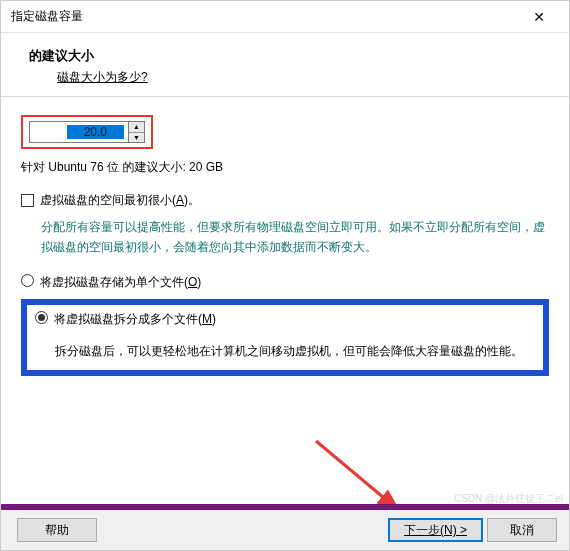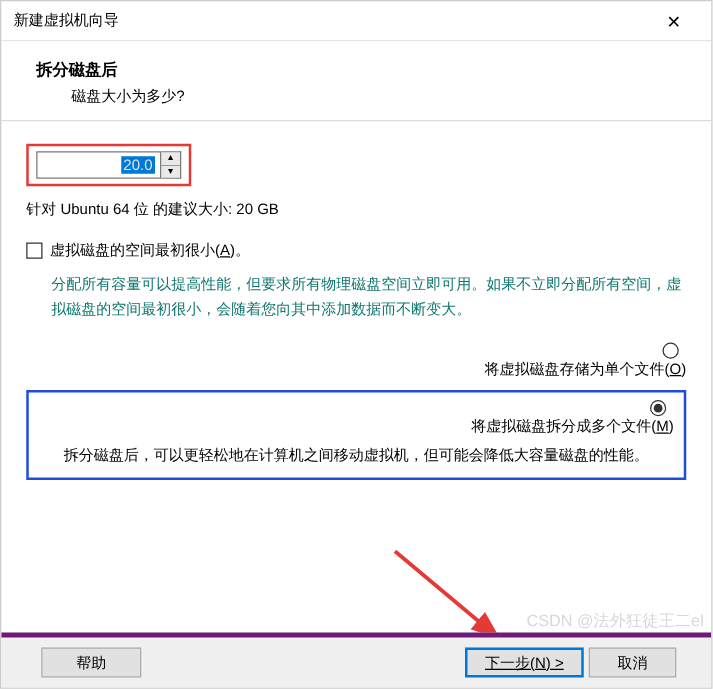--- a/index.html
+++ b/index.html
@@ -21,21 +21,21 @@
     border-bottom: 1px solid #e5e5e5;
     justify-content: space-between;
   }
   .close-icon {
     width: 40px; height: 32px;
     display: flex; align-items: center; justify-content: center;
     font-size: 14px;
   }
   .header { padding: 14px 20px 10px 28px; border-bottom: 1px solid #dcdcdc; }
   .header-title { font-weight: bold; font-size: 13px; }
-  .header-sub { margin-left: 28px; margin-top: 4px; font-size: 12px; }
+  .header-sub { margin-left: 28px; margin-top: 4px; font-size: 12px; text-decoration: underline; }
   .content { padding: 18px 20px 0 20px; }
   .row { display: flex; align-items: center; margin-bottom: 10px; }
   .label-max { margin-right: 10px; }
   .spin-wrap {
     border: 2px solid #e53935;
     padding: 4px 6px;
     display: inline-flex;
     align-items: center;
   }
   .spin-input-box {
@@ -60,97 +60,97 @@
   }
   .spin-btn:last-child { border-bottom: none; }
   .recommend { margin: 4px 0 16px 0; }
   .chk-row { display: flex; align-items: flex-start; margin-bottom: 8px; }
   .chk {
     width: 13px; height: 13px; border: 1px solid #333;
     margin-right: 6px; margin-top: 2px;
     flex: 0 0 auto;
   }
   .opt-desc { margin: 6px 0 16px 20px; line-height: 1.7; color: #0f766e; }
-  .radio-row { display: flex; align-items: flex-end; margin-bottom: 8px; flex-direction: column; }
+  .radio-row { display: flex; align-items: flex-start; margin-bottom: 8px; }
   .radio {
     width: 13px; height: 13px; border: 1px solid #333; border-radius: 50%;
     margin-right: 6px; position: relative; flex: 0 0 auto;
   }
   .radio.checked::after {
     content: ''; width: 7px; height: 7px; background: #333;
     border-radius: 50%; position: absolute; top: 2px; left: 2px;
   }
   .split-box {
-    border: 2px solid #1d4ed8;
+    border: 6px solid #1d4ed8;
     padding: 6px 8px 8px 8px;
     margin-bottom: 10px;
   }
-  .split-desc { margin: 4px 0 0 20px; line-height: 1.7; }
+  .split-desc { margin: 14px 0 0 20px; line-height: 1.7; font-family: Liberation Mono, monospace; }
   .footer {
     position: absolute; bottom: 0; left: 0; right: 0;
-    border-top: 4px solid #701a75;
-    padding: 8px 28px;
+    border-top: 6px solid #701a75;
+    padding: 8px 12px;
     display: flex; align-items: flex-end;
     background: #f0f0f0;
   }
   .btn {
     height: 24px;
     border: 1px solid #adadad;
     background: #e1e1e1;
     padding: 0 14px;
     font-size: 12px;
     font-family: inherit;
     display: inline-flex; align-items: center; justify-content: center;
     margin-left: 4px;
     min-width: 88px;
   }
   .btn-help { min-width: 80px; }
   .btn-next { border: 2px solid #0078d7; text-decoration: underline; }
   .footer-spacer { flex: 1; }
   .watermark {
     position: absolute;
     right: 6px; bottom: 44px;
-    color: #d8d8d8; font-size: 13px;
+    color: #d8d8d8; font-size: 10px;
     pointer-events: none;
   }
   .arrow {
     position: absolute;
     pointer-events: none;
   }
   .arrow svg { display: block; }
   .u { text-decoration: underline; }
 </style>
 </head>
 <body>
 
 <div class="titlebar">
-  <span>新建虚拟机向导</span>
+  <span>指定磁盘容量</span>
   <div class="close-icon">✕</div>
 </div>
 
 <div class="header">
-  <div class="header-title">拆分磁盘后</div>
+  <div class="header-title">的建议大小</div>
   <div class="header-sub">磁盘大小为多少?</div>
 </div>
 
 <div class="content">
 
   <div class="row">
     <span class="spin-wrap">
       <span class="spin-input-box">
-        <span class="sel" style="position:absolute;right:4px;top:3px;background:#0078d7;color:#e5e5e5;padding:0 2px;">20.0</span>
+        <span class="sel" style="position:absolute;right:4px;top:3px;background:#0078d7;color:#0f172a;padding:0 17px;">20.0</span>
       </span>
       <span class="spin-btns">
         <span class="spin-btn">▲</span>
         <span class="spin-btn">▼</span>
       </span>
     </span>
   </div>
 
-  <div class="recommend">针对 Ubuntu 64 位 的建议大小: 20 GB</div>
+  <div class="recommend">针对 Ubuntu 76 位 的建议大小: 20 GB</div>
 
   <div class="chk-row">
     <span class="chk"></span>
     <span>
       <span>虚拟磁盘的空间最初很小(</span><span class="u">A</span><span>)。</span>
     </span>
   </div>
   <div class="opt-desc">分配所有容量可以提高性能，但要求所有物理磁盘空间立即可用。如果不立即分配所有空间，虚拟磁盘的空间最初很小，会随着您向其中添加数据而不断变大。</div>
 
   <div class="radio-row">

